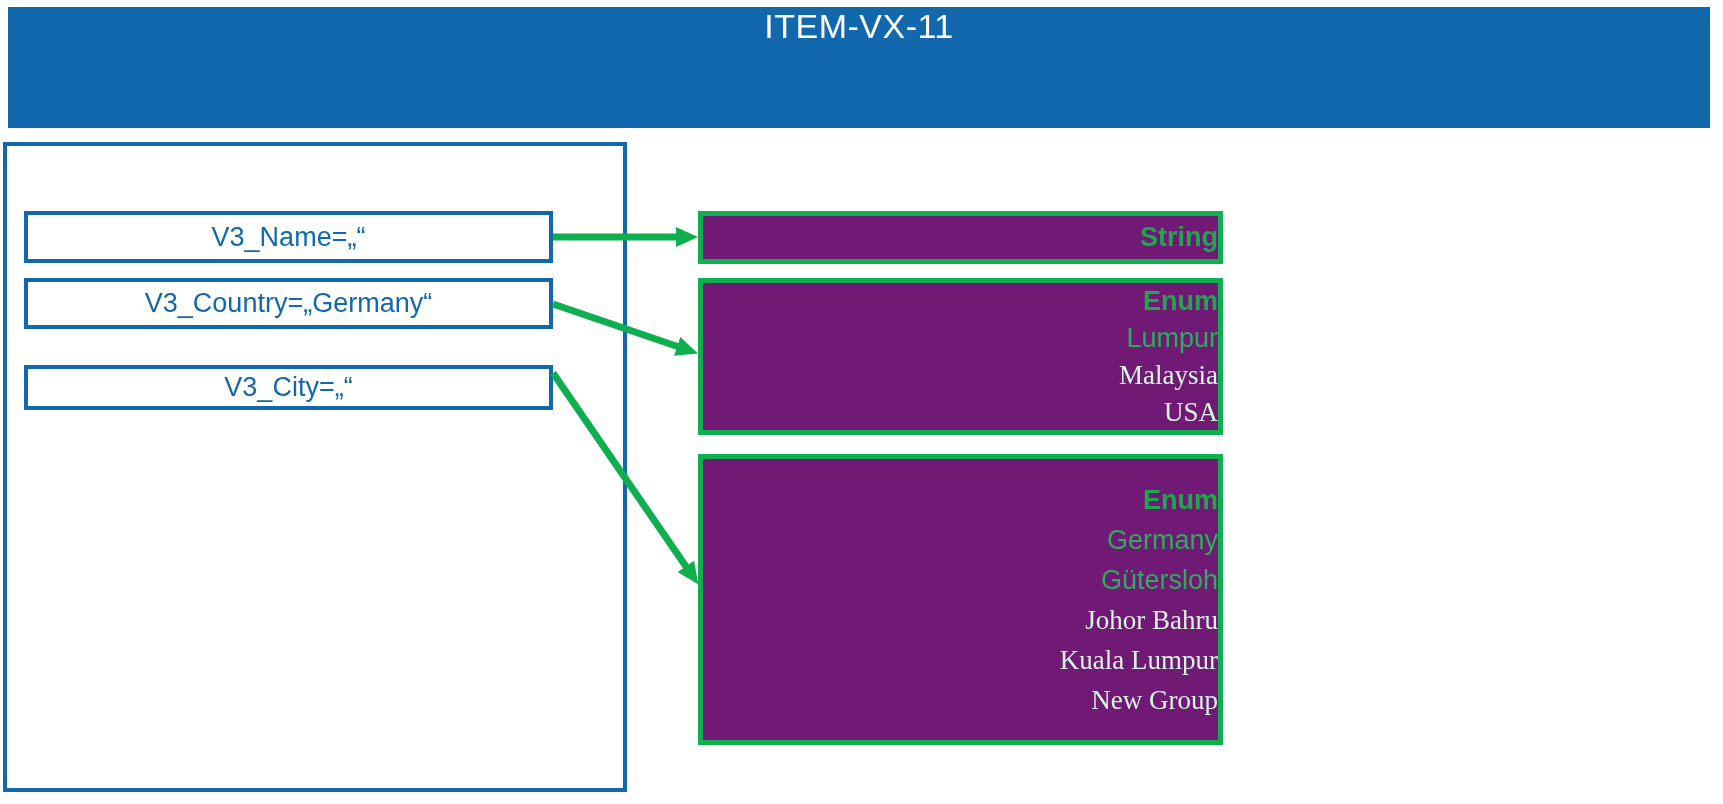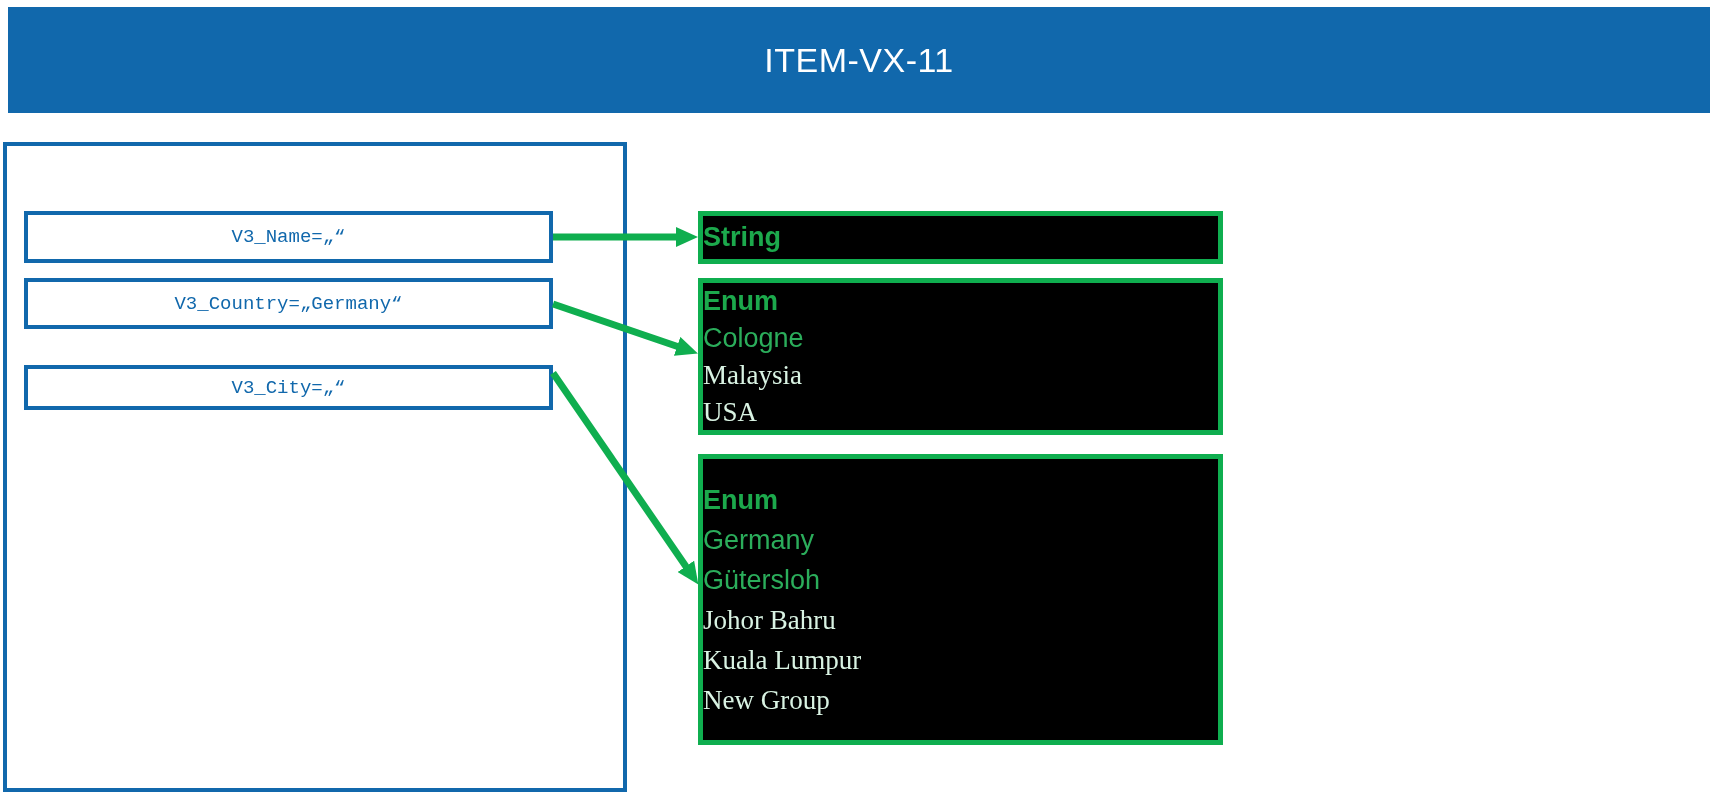--- a/index.html
+++ b/index.html
@@ -4,49 +4,49 @@
 <style>
   html,body { margin:0; padding:0; background:#ffffff; }
   * { box-sizing:border-box; }
   .canvas {
     position:relative; width:1723px; height:804px; background:#ffffff;
     font-family:"Liberation Sans", sans-serif; overflow:hidden;
   }
 
   
   .banner {
-    position:absolute; left:8px; top:7px; width:1702px; height:106px;
-    background:#1168AC; display:flex; align-items:center; justify-content:center;
+    position:absolute; left:8px; top:7px; width:1702px; height:121px;
+    background:#1168AC; display:flex; align-items:flex-start; justify-content:center;
   }
   .banner .title { color:#ffffff; font-size:34px; letter-spacing:0.5px; }
 
   
   .group-box {
     position:absolute; left:3px; top:142px; width:624px; height:650px;
     border:4px solid #1168AC; background:transparent;
   }
   .group-label {
     position:absolute; left:25px; top:153px; width:560px;
     color:#1168AC; font-size:27px;
   }
   .field {
     position:absolute; left:24px; width:529px;
     border:4px solid #1168AC; background:#ffffff;
     display:flex; align-items:center; justify-content:center;
-    color:#1168AC; font-size:19px;font-family:Liberation Mono, monospace;
+    color:#1168AC; font-size:27px;
   }
   .field.f1 { top:211px; height:52px; }
   .field.f2 { top:278px; height:51px; }
   .field.f3 { top:365px; height:45px; }
 
   
   .tbox {
     position:absolute; left:698px; width:525px;
-    border:5px solid #0FAE4F; background:#000000;
-    display:flex; flex-direction:column; align-items:flex-start; justify-content:center;
+    border:5px solid #0FAE4F; background:#701a75;
+    display:flex; flex-direction:column; align-items:flex-end; justify-content:center;
     font-size:27px; text-align:center;
   }
   .tbox.string { top:211px; height:53px; }
   .tbox.enum1  { top:278px; height:157px; }
   .tbox.enum1 .line { line-height:37px; }
   .tbox.enum2  { top:454px; height:291px; }
   .tbox.enum2 .line { line-height:40px; }
   .type-title { font-weight:bold; color:#1CA94C; }
   .opt { color:#2BAD5B; }
   .opt.faded { color:#D9F3E3;font-family:Liberation Serif, serif; }
@@ -74,21 +74,21 @@
   <div class="field f3">
     <span>V3_City=„“</span>
   </div>
 
   <div class="tbox string">
     <span class="type-title line">String</span>
   </div>
 
   <div class="tbox enum1">
     <span class="type-title line">Enum</span>
-    <span class="opt line">Cologne</span>
+    <span class="opt line">Lumpur</span>
     <span class="opt faded line">Malaysia</span>
     <span class="opt faded line">USA</span>
   </div>
 
   <div class="tbox enum2">
     <span class="type-title line">Enum</span>
     <span class="opt line">Germany</span>
     <span class="opt line">Gütersloh</span>
     <span class="opt faded line">Johor Bahru</span>
     <span class="opt faded line">Kuala Lumpur</span>

